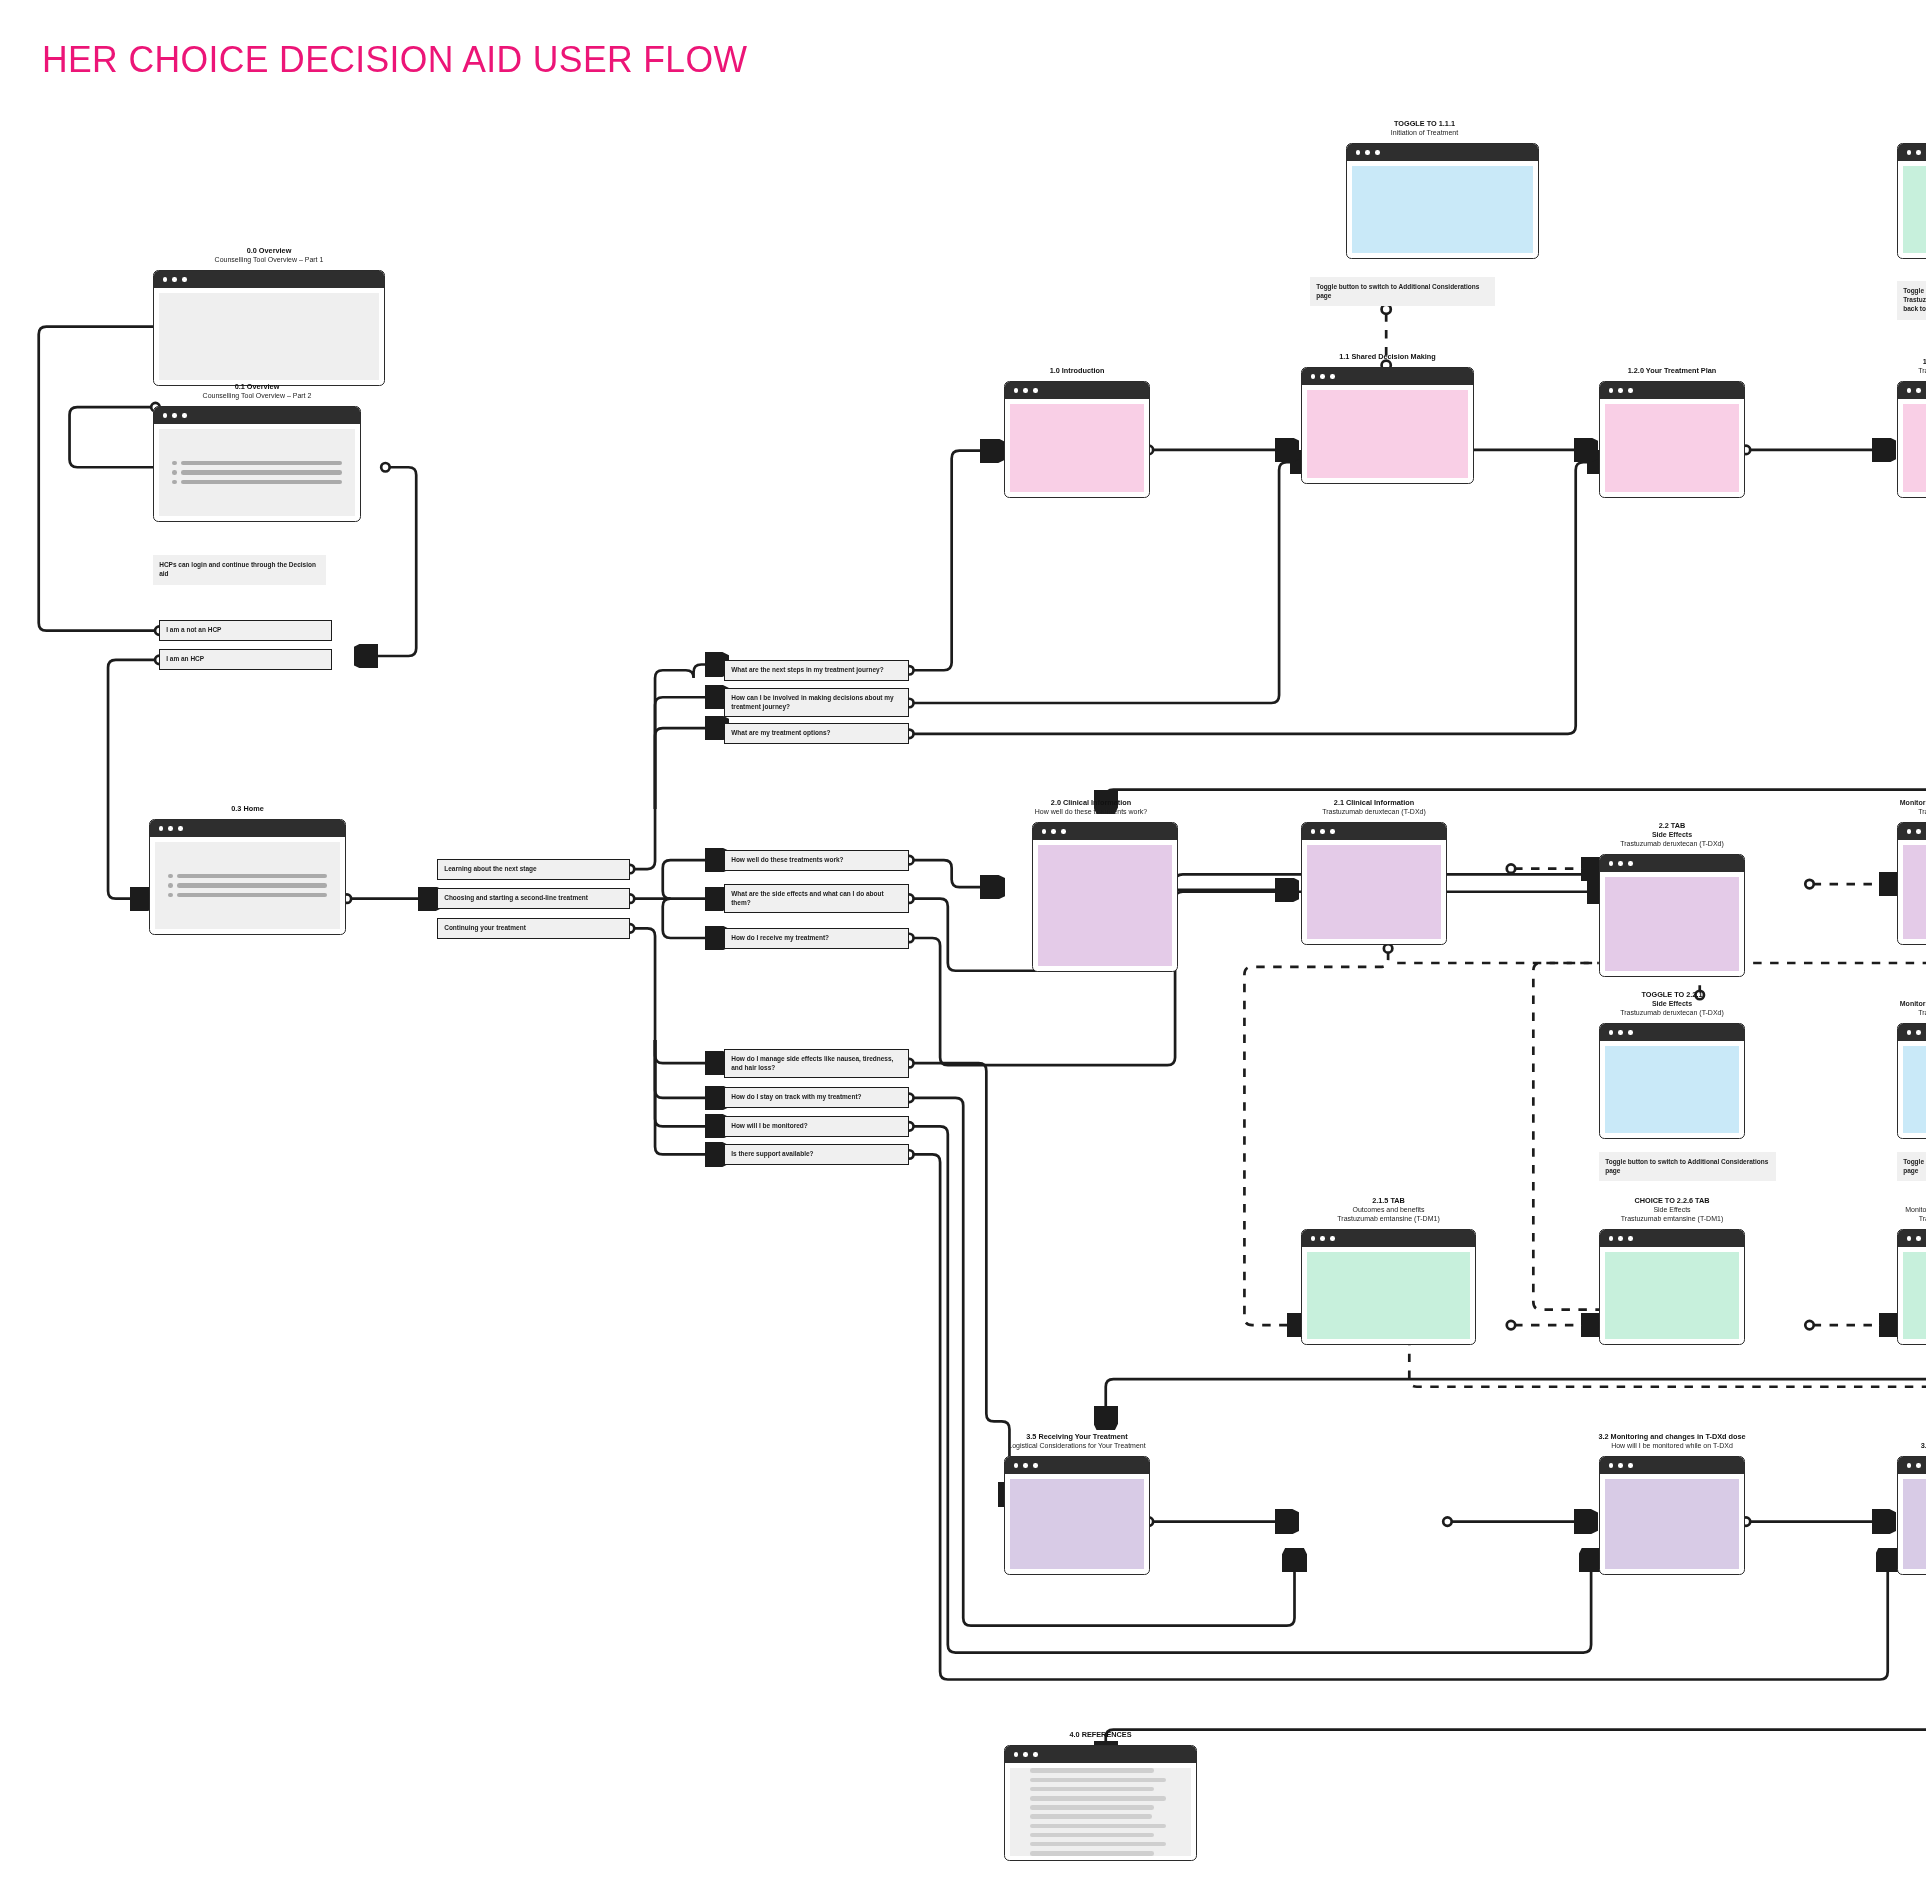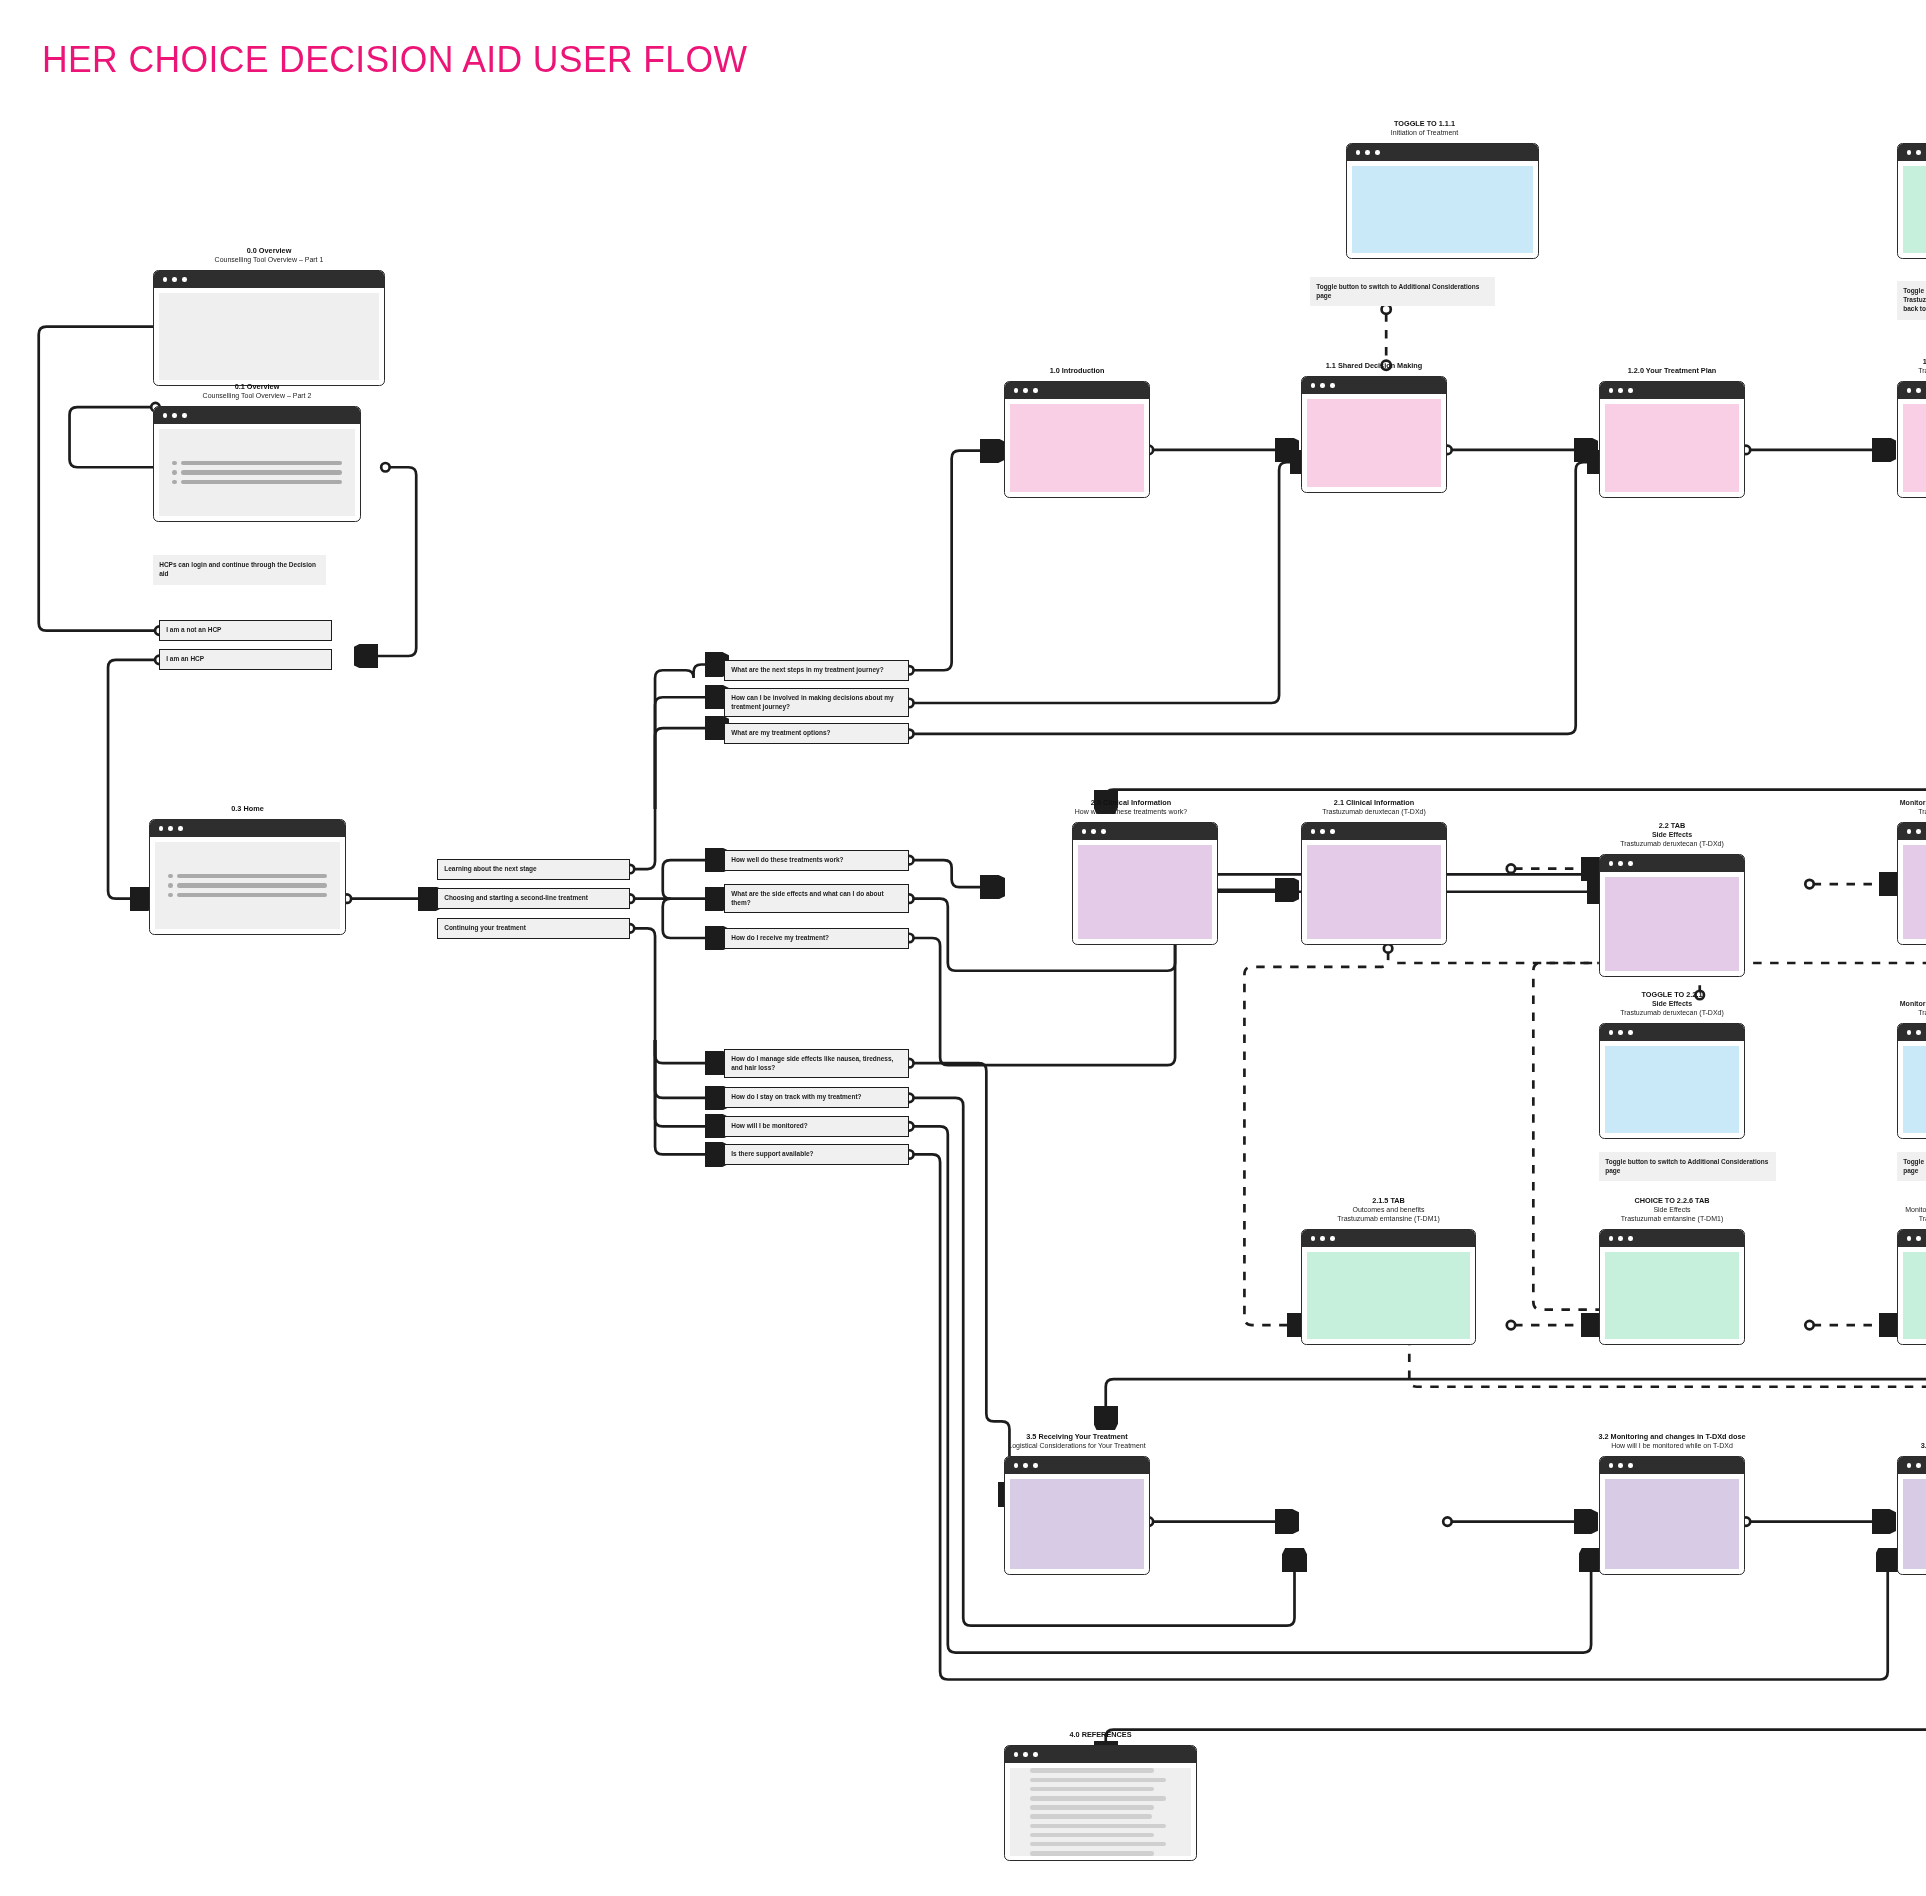--- a/index.html
+++ b/index.html
@@ -392,21 +392,21 @@
           <i></i>
           <i></i>
           <i></i>
         </div>
       <div class="body">
           <div class="fill" style="background:#F9CFE6"></div>
         </div>
     </div>
   </div>
 
-  <div class="card" style="left:1301px;top:376px;width:146px;height:117px;">
+  <div class="card" style="left:1301px;top:367px;width:173px;height:117px;">
     <div class="cap">
       <div class="t1">1.1 Shared Decision Making</div>
     </div>
     <div class="frame">
       <div class="bar">
           <i></i>
           <i></i>
           <i></i>
         </div>
       <div class="body">
@@ -440,21 +440,21 @@
       <div class="bar">
           <i></i>
           <i></i>
         </div>
       <div class="body">
           <div class="fill" style="background:#F9CFE6"></div>
         </div>
     </div>
   </div>
 
-  <div class="card" style="left:1044px;top:822px;width:146px;height:123px;padding-left:28px;">
+  <div class="card" style="left:1004px;top:822px;width:146px;height:150px;padding-left:28px;">
     <div class="cap">
       <div class="t1">2.0 Clinical Information</div>
       <div class="t2">How well do these treatments work?</div>
     </div>
     <div class="frame">
       <div class="bar">
           <i></i>
           <i></i>
           <i></i>
         </div>

